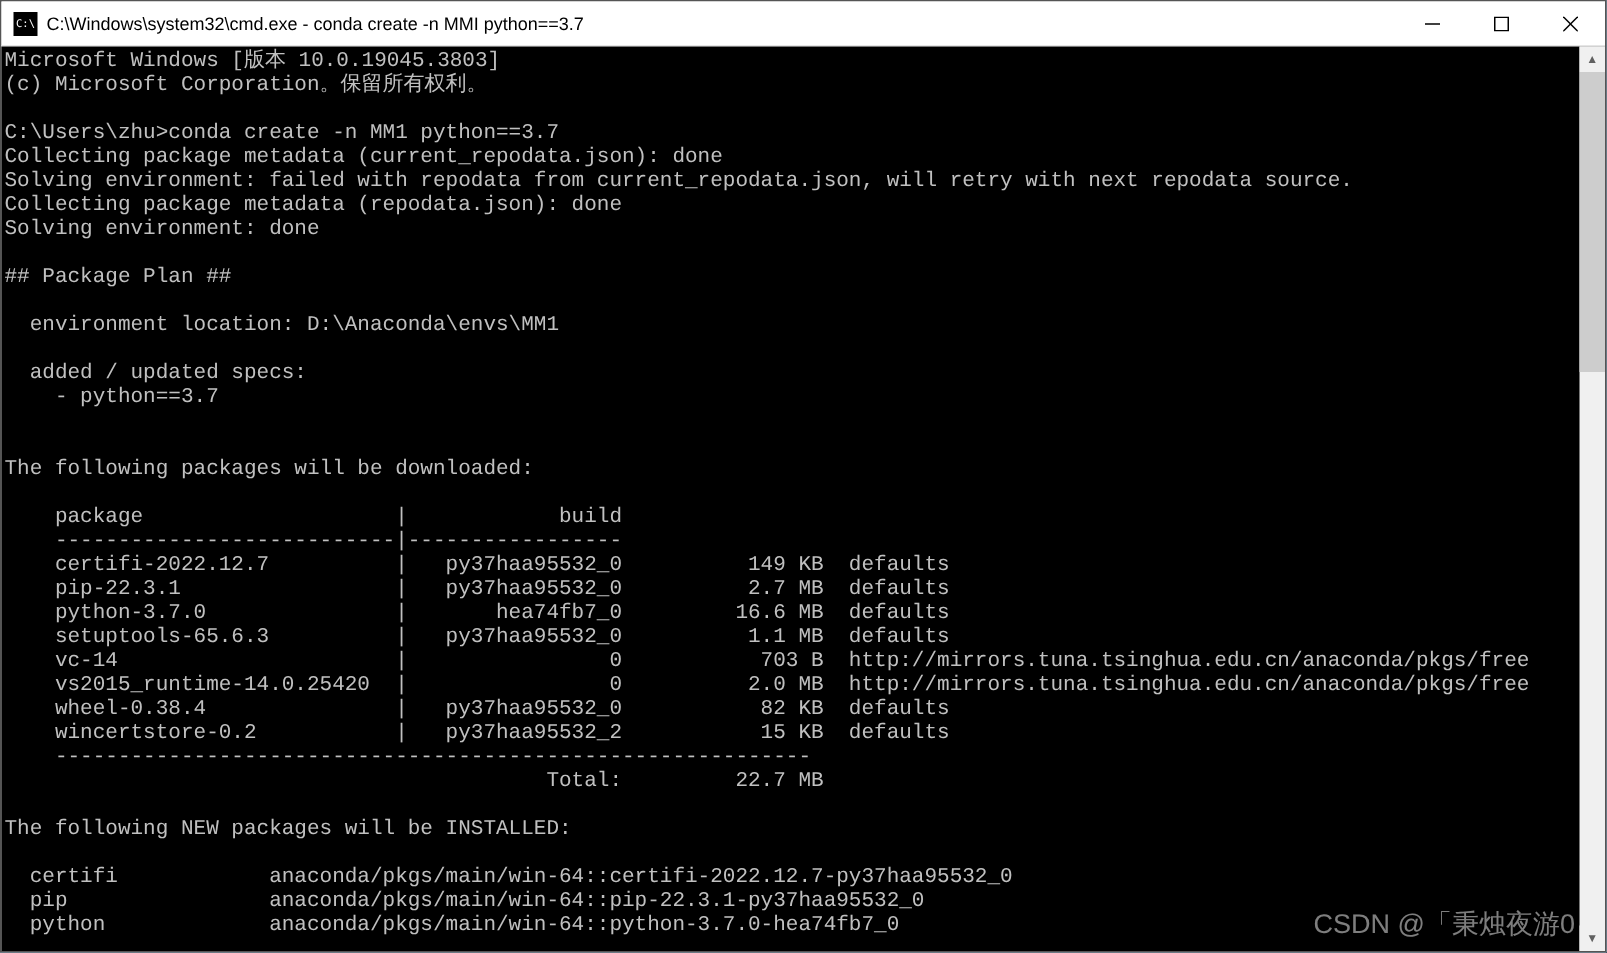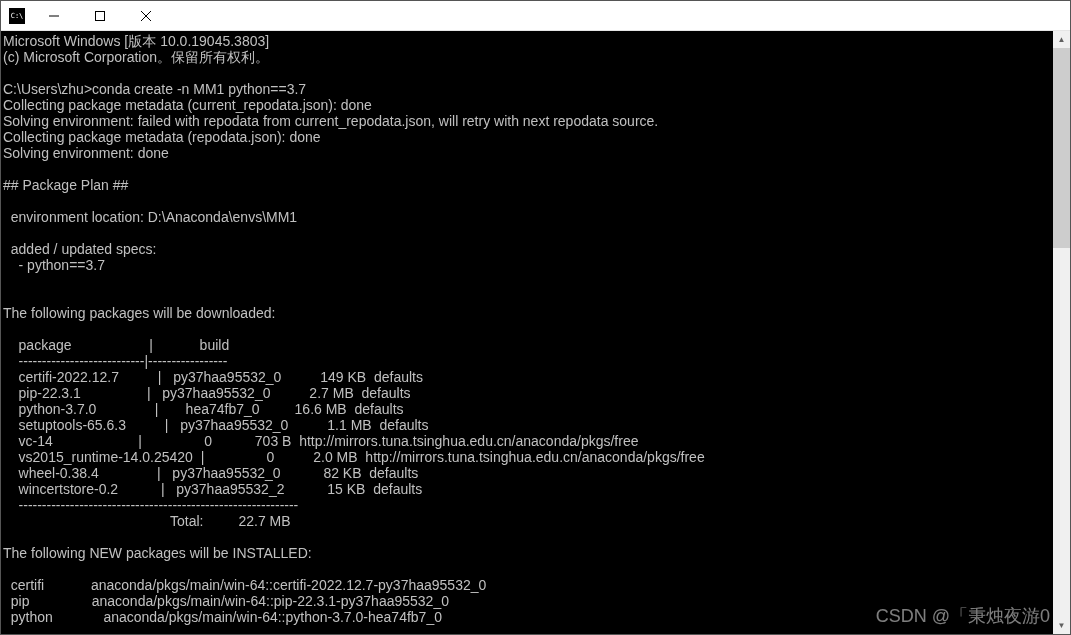--- a/index.html
+++ b/index.html
@@ -59,21 +59,21 @@
       cursor: pointer;
     }
     .win-btn svg { width: 10px; height: 10px; }
     .terminal-wrap {
       flex: 1;
       background: #000;
       position: relative;
       overflow: hidden;
     }
     .terminal {
-      font-family: Liberation Sans, sans-serif;
+      font-family: Liberation Mono, monospace;
       font-size: 14px;
       line-height: 16px;
       color: #c0c0c0;
       white-space: pre;
       padding: 2px 0 0 2px;
       letter-spacing: 0;
       height: 100%;
       overflow: hidden;
     }
     .scrollbar-v {
@@ -111,20 +111,21 @@
       font-family: 'Microsoft YaHei', sans-serif;
       pointer-events: none;
     }
   </style>
 </head>
 <body>
 
 <div class="window">
   <div class="titlebar">
     <div class="title-icon">C:\</div>
+    <div class="title-text">C:\Windows\system32\cmd.exe - conda  create -n MMI python==3.7</div>
     <div class="win-controls">
       <button class="win-btn">
         <svg viewBox="0 0 10 10">
             <line x1="0" y1="5" x2="10" y2="5" stroke="#000" stroke-width="1"></line>
           </svg>
       </button>
       <button class="win-btn">
         <svg viewBox="0 0 10 10">
             <rect x="0.5" y="0.5" width="9" height="9" stroke="#000" fill="none" stroke-width="1"></rect>
           </svg>

